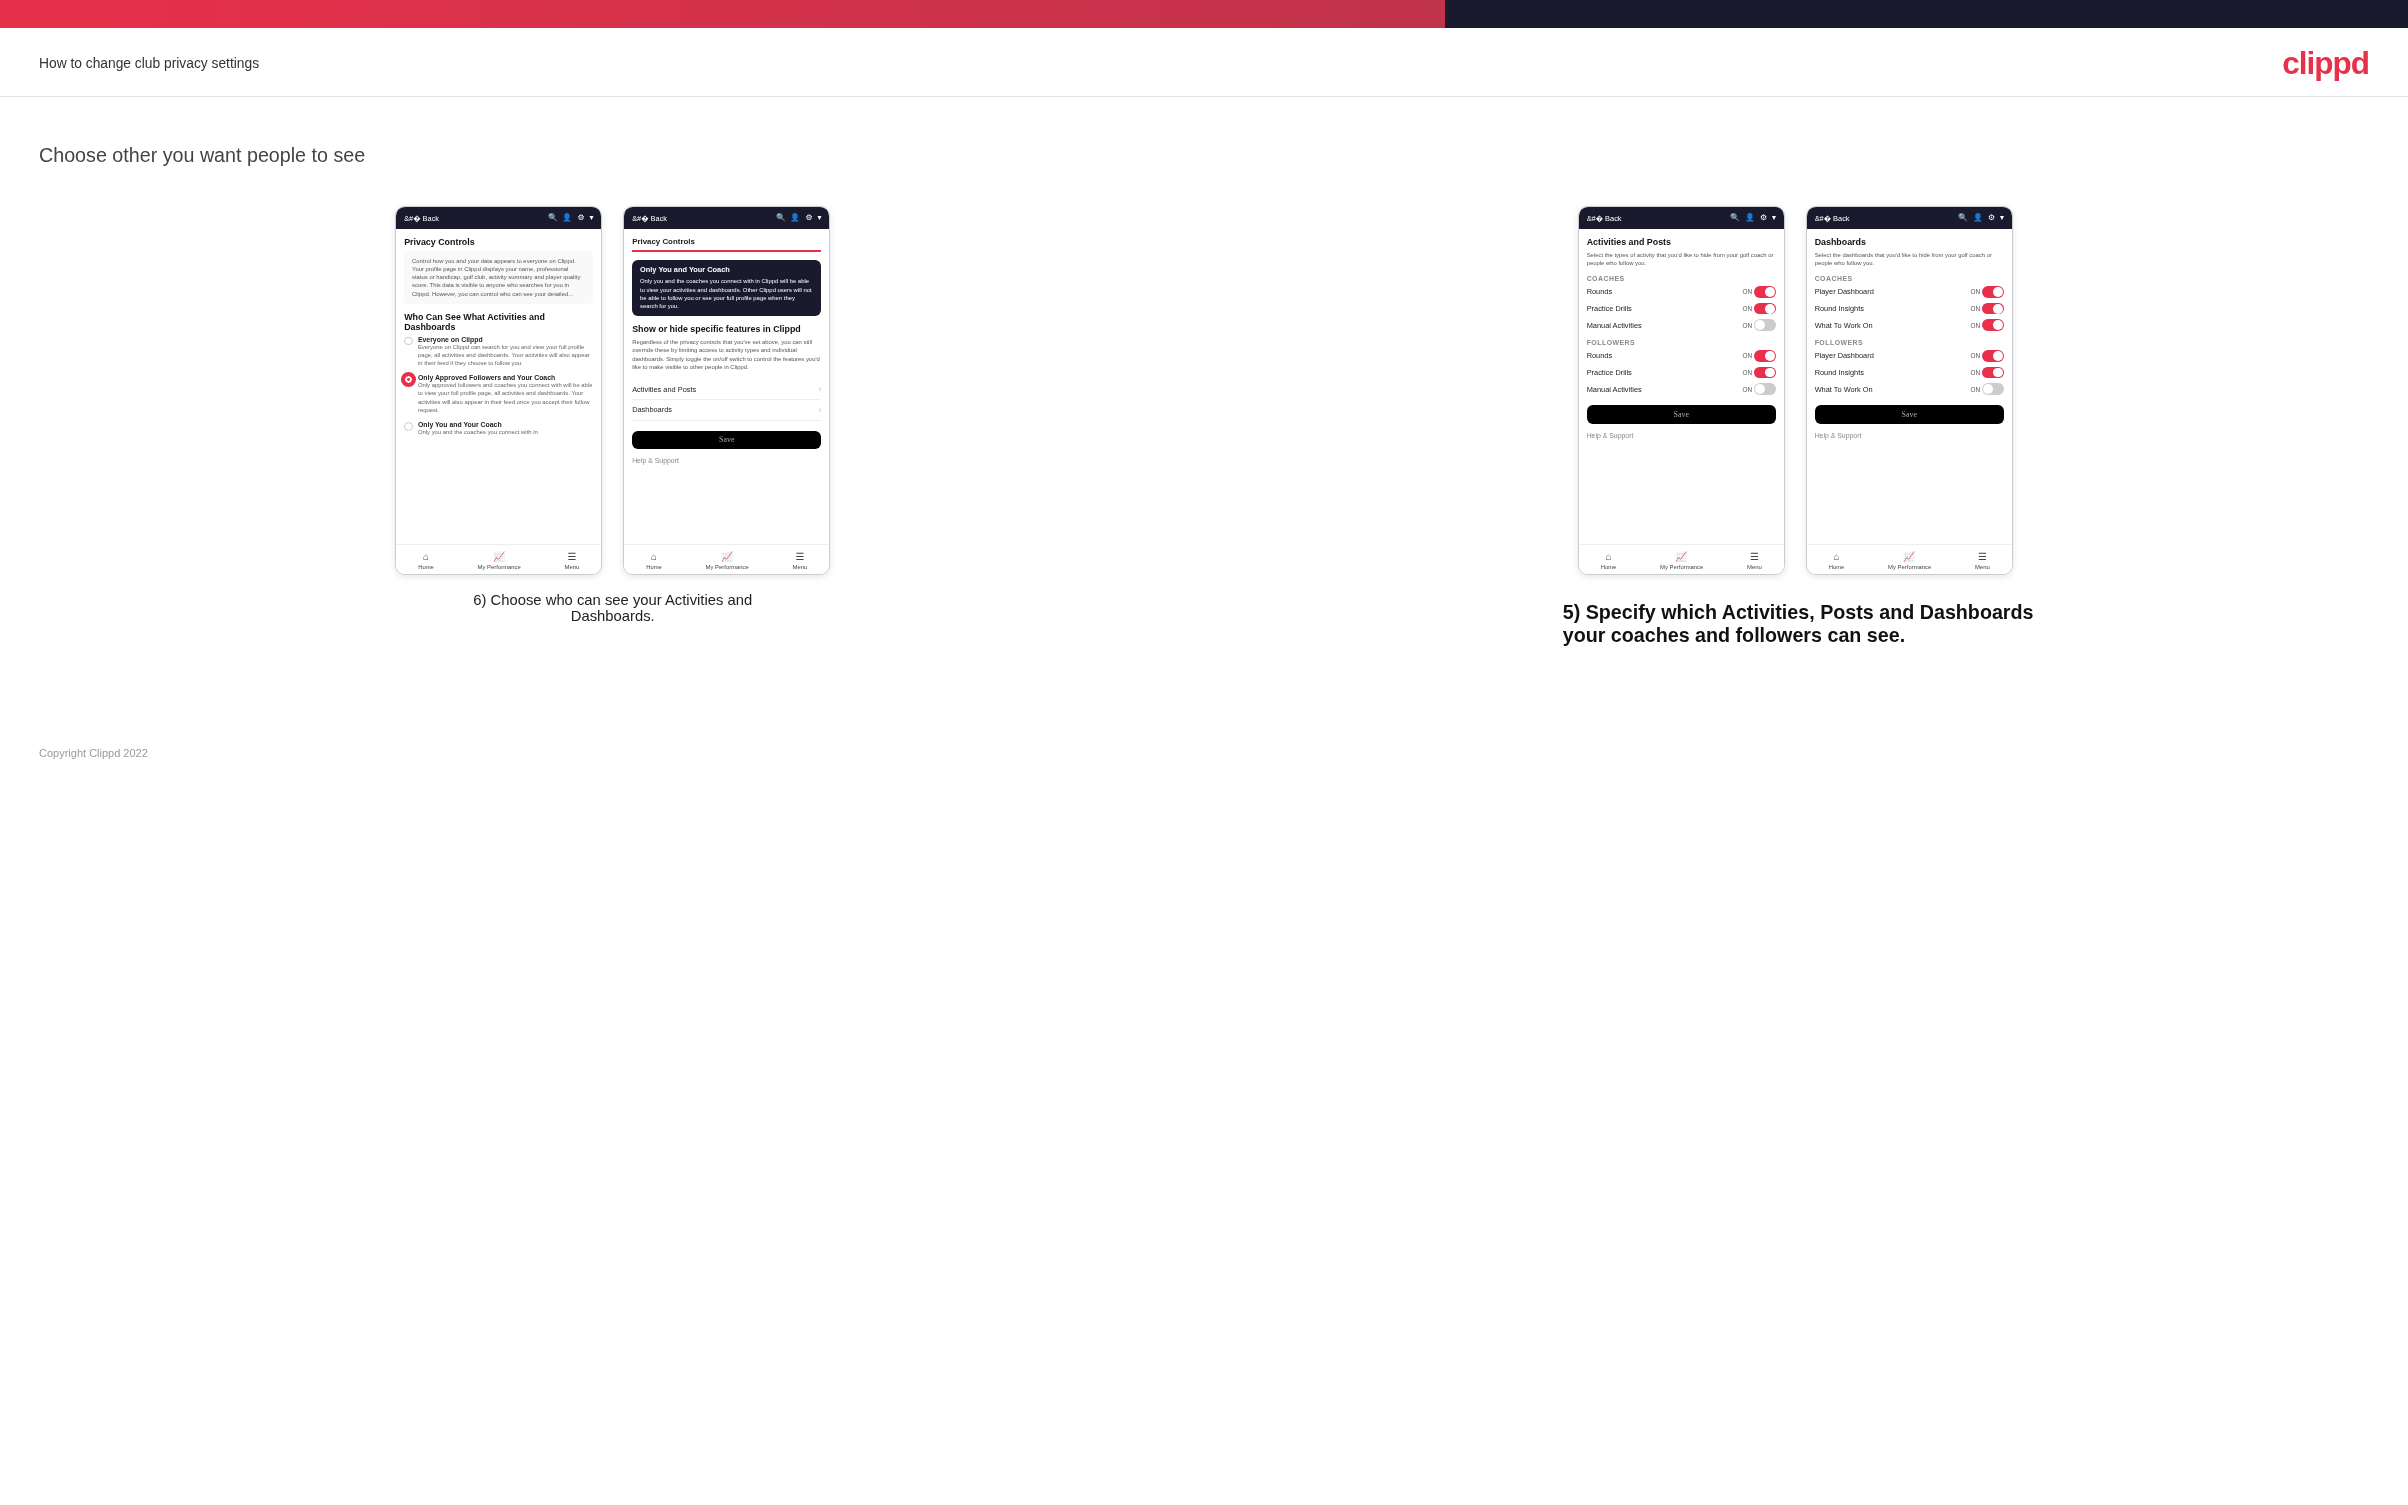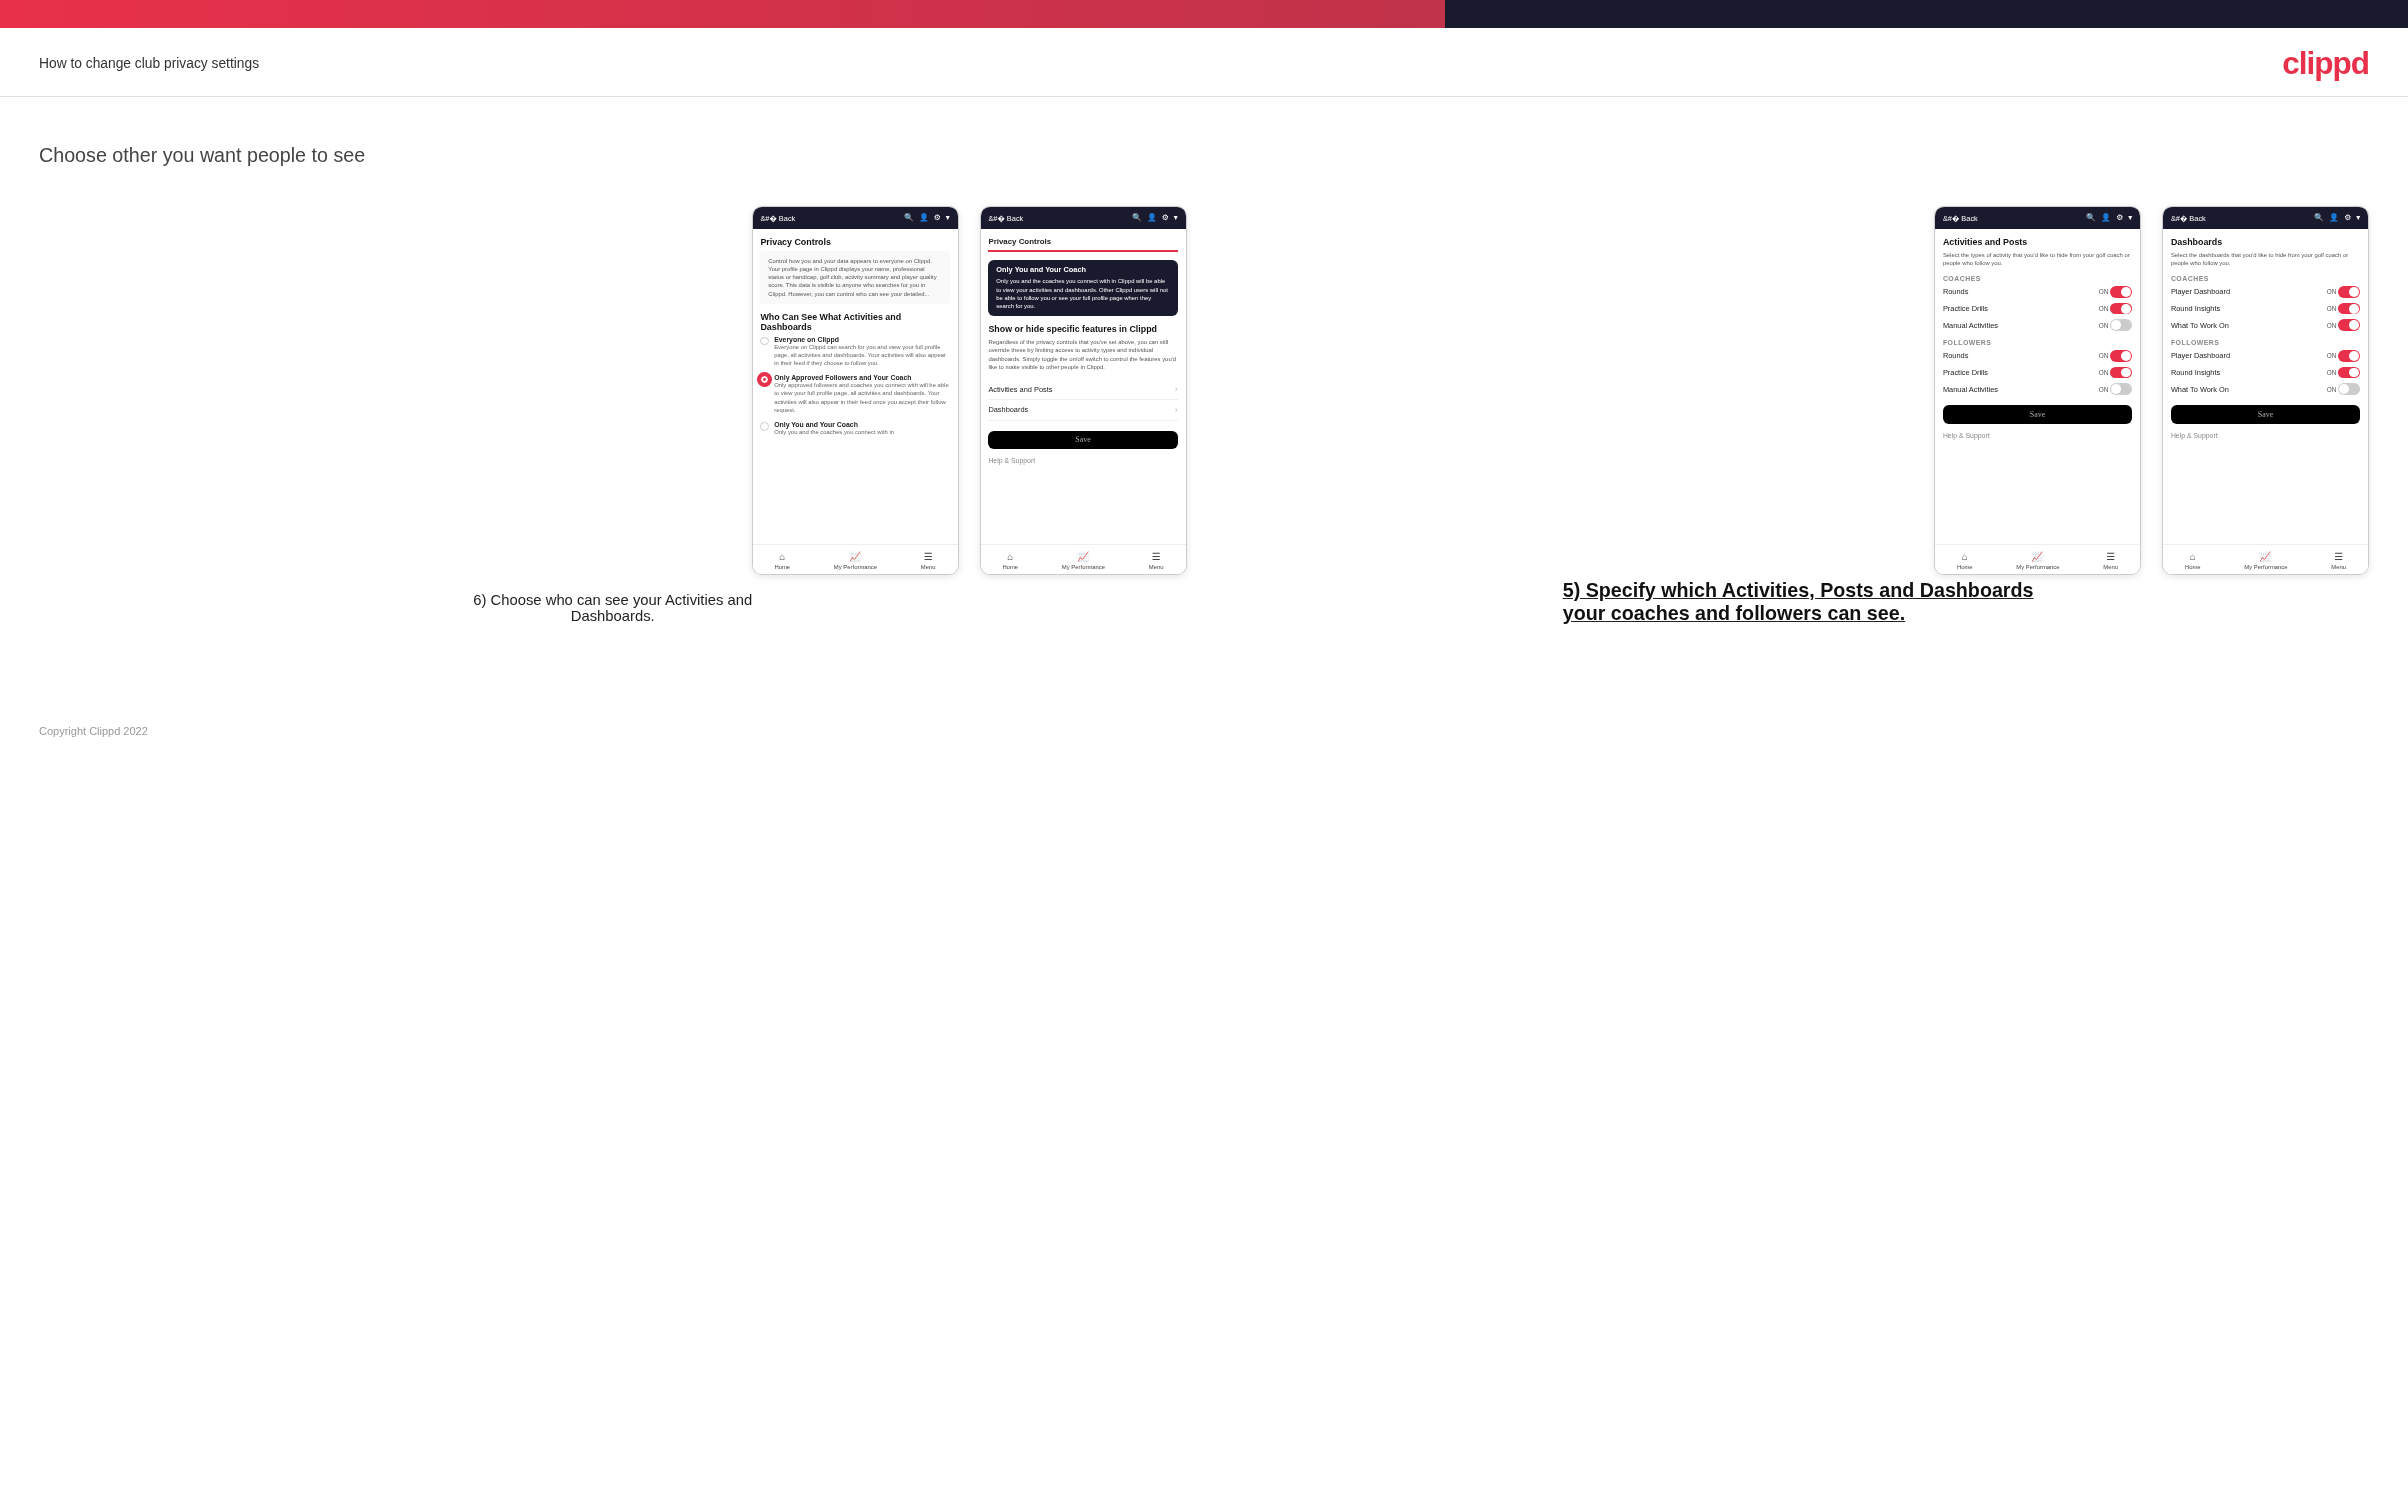--- a/index.html
+++ b/index.html
@@ -59,21 +59,21 @@
     .screenshot-group {
       display: flex;
       flex-direction: column;
       align-items: center;
       flex: 1;
     }
 
     .screenshot-pair {
       display: flex;
       gap: 21px;
-      justify-content: flex-end;
+      justify-content: center;
       width: 100%;
     }
 
     .phone-frame {
       background: #fff;
       border: 1.5px solid #ccc;
       border-radius: 9.9px;
       overflow: hidden;
       width: 207px;
       font-size: 6.9px;
@@ -644,21 +644,21 @@
               <span>My Performance</span>
             </div>
             <div class="phone-footer-item">
               <span class="phone-footer-icon">☰</span>
               <span>Menu</span>
             </div>
           </div>
         </div>
 
       </div>
-      <div class="caption-box-left" style="margin-top:4px;text-decoration:underline;">
+      <div class="caption-box-left" style="margin-top:26px;">
         <div class="caption-large">5) Specify which Activities, Posts and Dashboards your  coaches and followers can see.</div>
       </div>
     </div>
 
   </div>
 
 </div>
 
 <div class="footer-copyright">
   <span>Copyright Clippd 2022</span>

